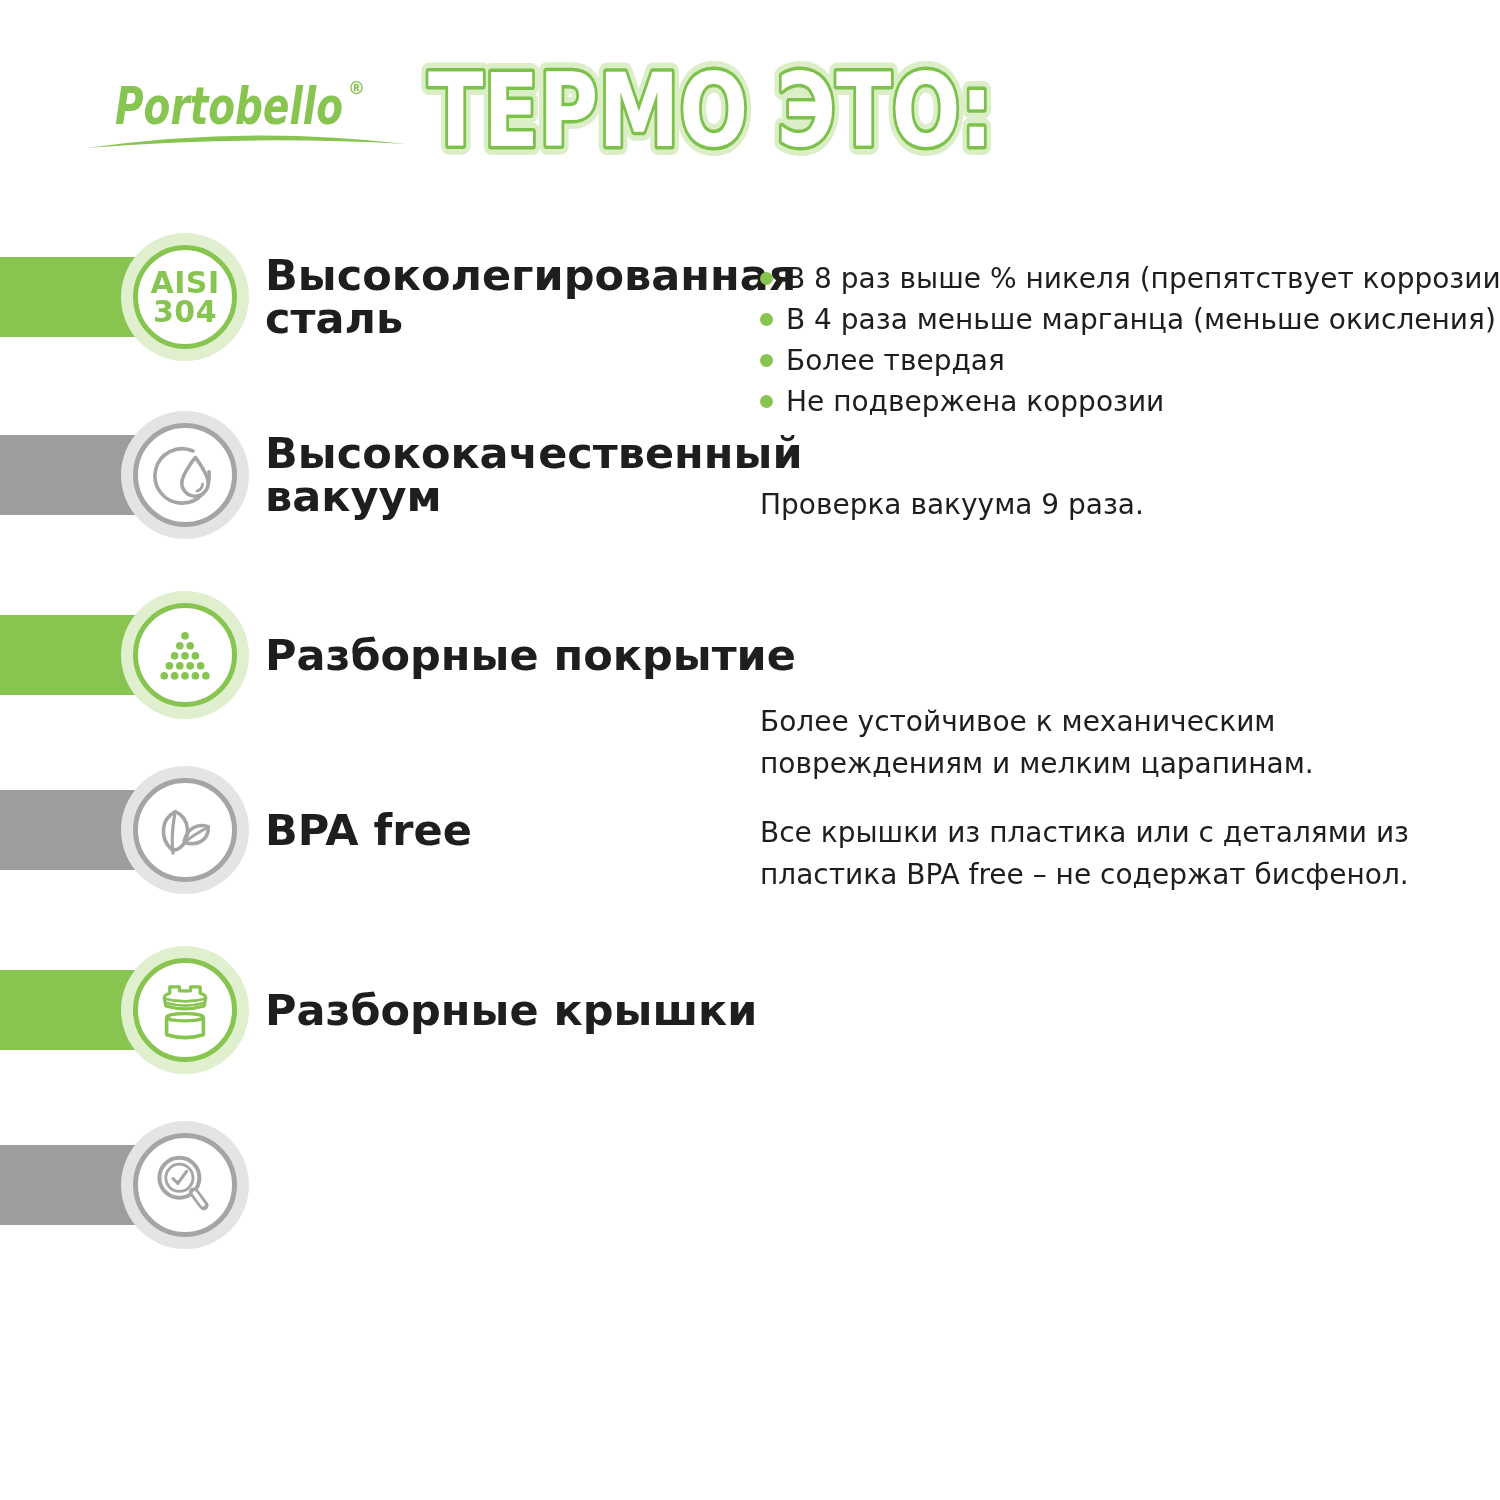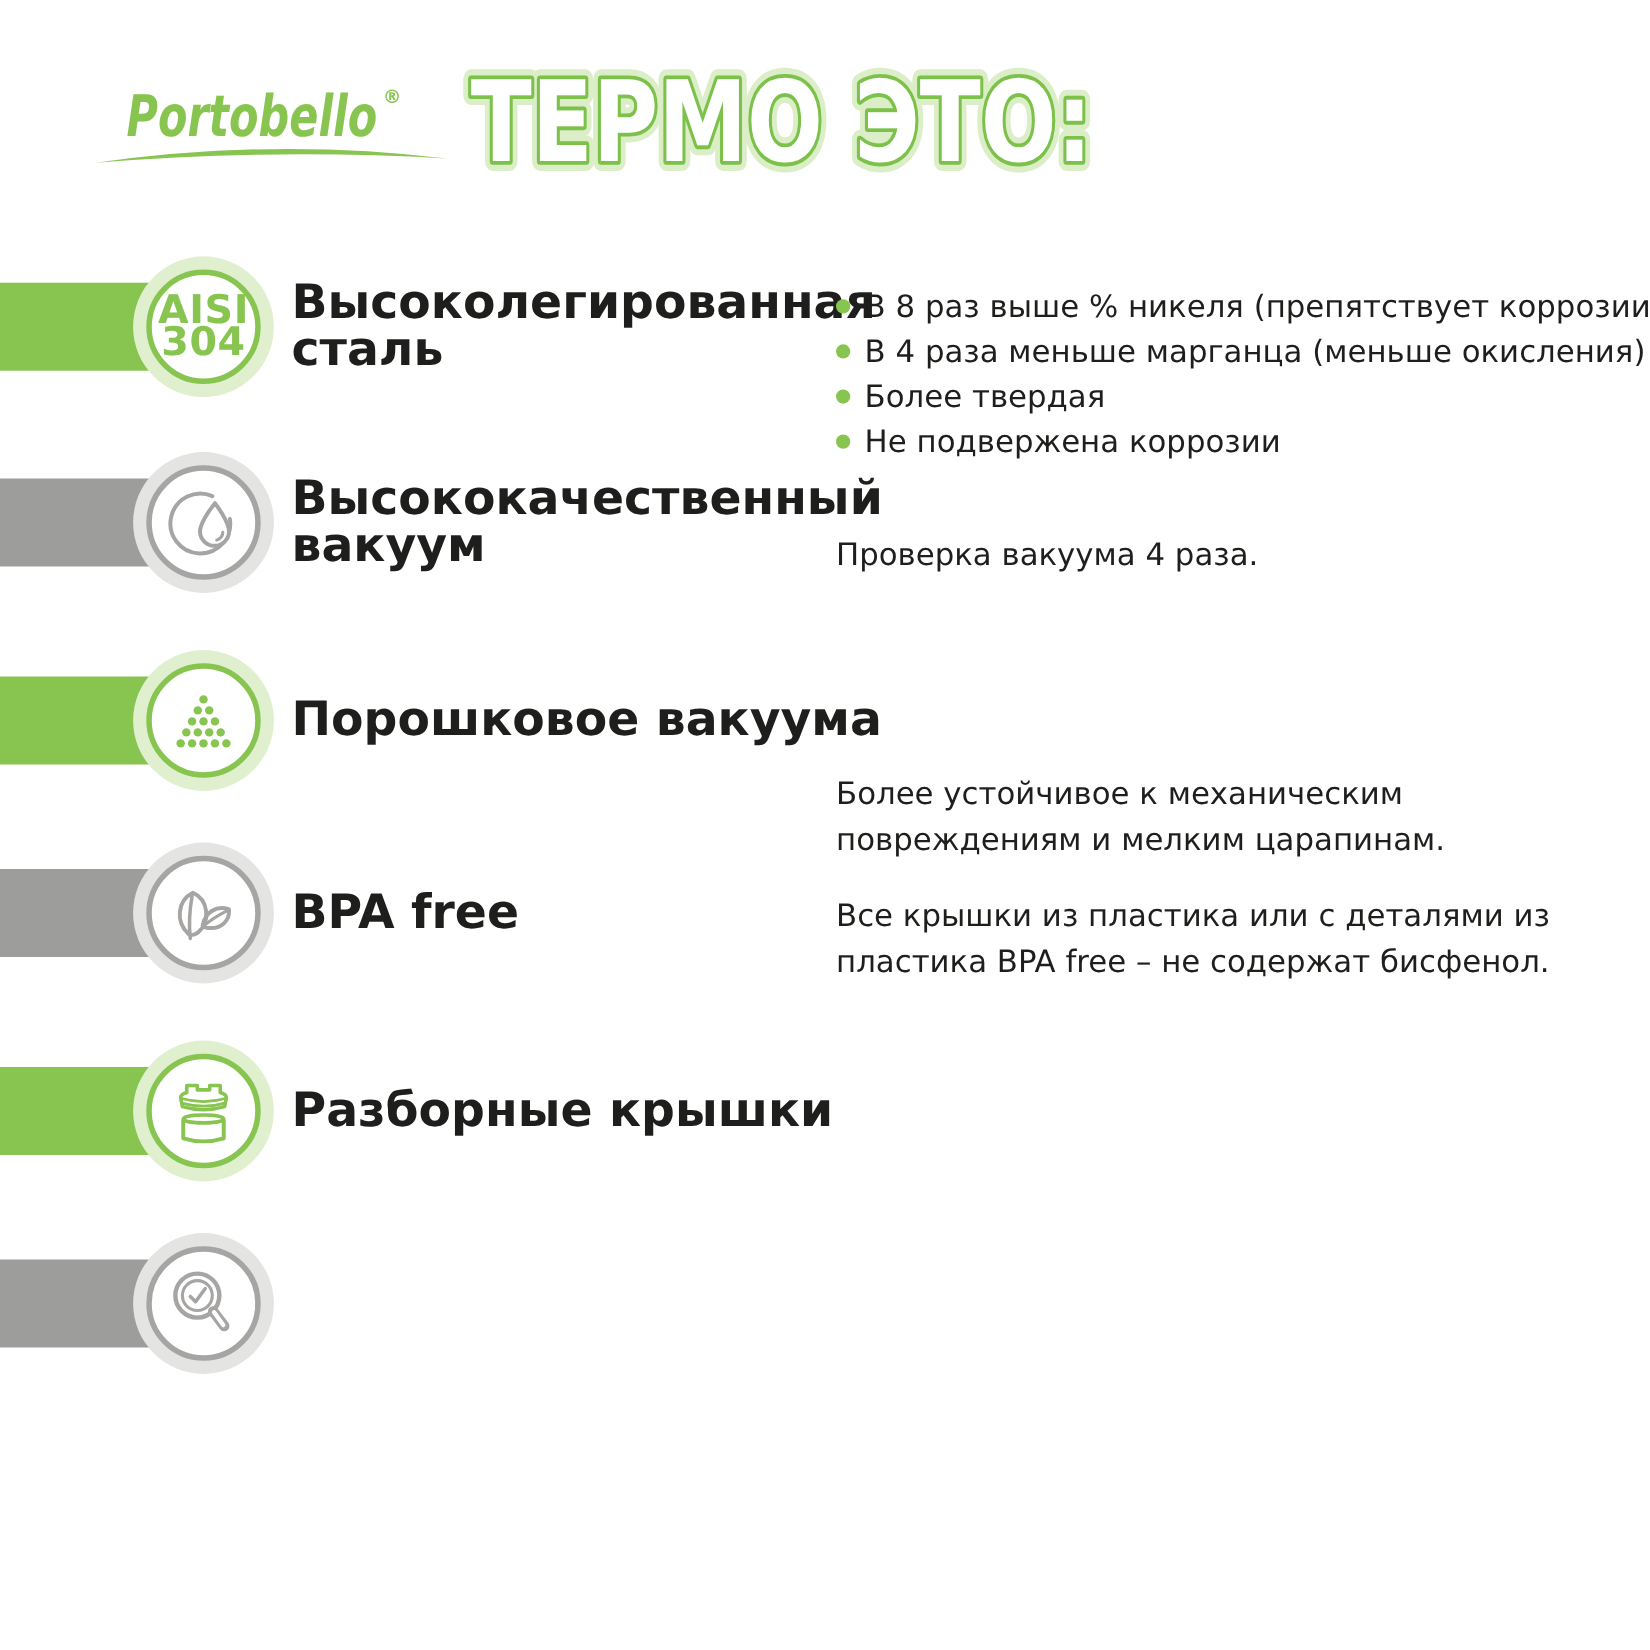--- a/index.html
+++ b/index.html
@@ -24,21 +24,21 @@
     background:#fff;border:5px solid #000;display:flex;align-items:center;justify-content:center;
   }
   .accent-green .bar{background:var(--green);}
   .accent-green .halo{background:var(--green_halo);}
   .accent-green .circle{border-color:var(--green);color:var(--green);}
   .accent-gray .bar{background:var(--gray);}
   .accent-gray .halo{background:var(--gray_halo);}
   .accent-gray .circle{border-color:var(--gray_icon);color:var(--gray_icon);}
 
   .badge{
-    font-weight:bold;font-size:36px;line-height:29px;text-align:center;
+    font-weight:bold;font-size:30px;line-height:29px;text-align:center;
     color:var(--green);white-space:pre;letter-spacing:0.5px;
   }
   .title{
     position:absolute;left:265px;top:40px;transform:translateY(-50%);
     font-weight:bold;font-size:43px;line-height:43px;white-space:pre;color:var(--text);
   }
   .right{position:absolute;left:760px;font-size:28px;line-height:42px;white-space:pre;color:var(--text);}
   .bullet{display:flex;align-items:flex-start;line-height:41px;}
   .dot{flex:0 0 auto;width:13px;height:13px;border-radius:50%;background:var(--green);margin:14px 13px 0 0;}
 </style>
@@ -75,21 +75,21 @@
     <div class="halo"></div>
     <div class="circle">
           <svg width="80" height="80" viewBox="0 0 100 100">
             <path d="M60,20 A34,34 0 1 0 80,46" fill="none" stroke="currentColor" stroke-width="4.5" stroke-linecap="round"></path>
             <path d="M63,28 C63,28 79,49 79,60 A16.5,16.5 0 0 1 46,60 C46,49 63,28 63,28 Z" fill="#fff" stroke="currentColor" stroke-width="4.5" stroke-linejoin="round"></path>
             <path d="M72,61 A10,10 0 0 1 65,70" fill="none" stroke="currentColor" stroke-width="3.5" stroke-linecap="round"></path>
           </svg>
         </div>
     <div class="title">Высококачественный
 вакуум</div>
-    <div class="right" style="top: 49px;">Проверка вакуума 4 раза.</div>
+    <div class="right" style="top: 49px;">Проверка вакуума 9 раза.</div>
   </div>
       <div class="row accent-green" style="top: 615px;">
     <div class="bar"></div>
     <div class="halo"></div>
     <div class="circle">
           <svg width="80" height="80" viewBox="0 0 100 100">
             <circle cx="50" cy="26" r="4.8" fill="currentColor"></circle>
             <circle cx="43.5" cy="38.5" r="4.8" fill="currentColor"></circle>
             <circle cx="56.5" cy="38.5" r="4.8" fill="currentColor"></circle>
             <circle cx="37" cy="51" r="4.8" fill="currentColor"></circle>
@@ -99,21 +99,21 @@
             <circle cx="43.5" cy="63.5" r="4.8" fill="currentColor"></circle>
             <circle cx="56.5" cy="63.5" r="4.8" fill="currentColor"></circle>
             <circle cx="69.5" cy="63.5" r="4.8" fill="currentColor"></circle>
             <circle cx="24" cy="76" r="4.8" fill="currentColor"></circle>
             <circle cx="37" cy="76" r="4.8" fill="currentColor"></circle>
             <circle cx="50" cy="76" r="4.8" fill="currentColor"></circle>
             <circle cx="63" cy="76" r="4.8" fill="currentColor"></circle>
             <circle cx="76" cy="76" r="4.8" fill="currentColor"></circle>
           </svg>
         </div>
-    <div class="title">Порошковое вакуума</div>
+    <div class="title">Разборные покрытие</div>
     <div class="right" style="top: 39px; margin-top: 47px;">Более устойчивое к механическим
 повреждениям и мелким царапинам.</div>
   </div>
       <div class="row accent-gray" style="top: 790px;">
     <div class="bar"></div>
     <div class="halo"></div>
     <div class="circle">
           <svg width="80" height="80" viewBox="0 0 100 100">
             <path d="M33,74 C18,60 20,36 38,27 C56,35 58,60 44,72 C40,75 36,76 33,74 Z" fill="none" stroke="currentColor" stroke-width="4.5" stroke-linejoin="round"></path>
             <path d="M37,31 C34,48 33,62 35,79" fill="none" stroke="currentColor" stroke-width="4" stroke-linecap="round"></path>

